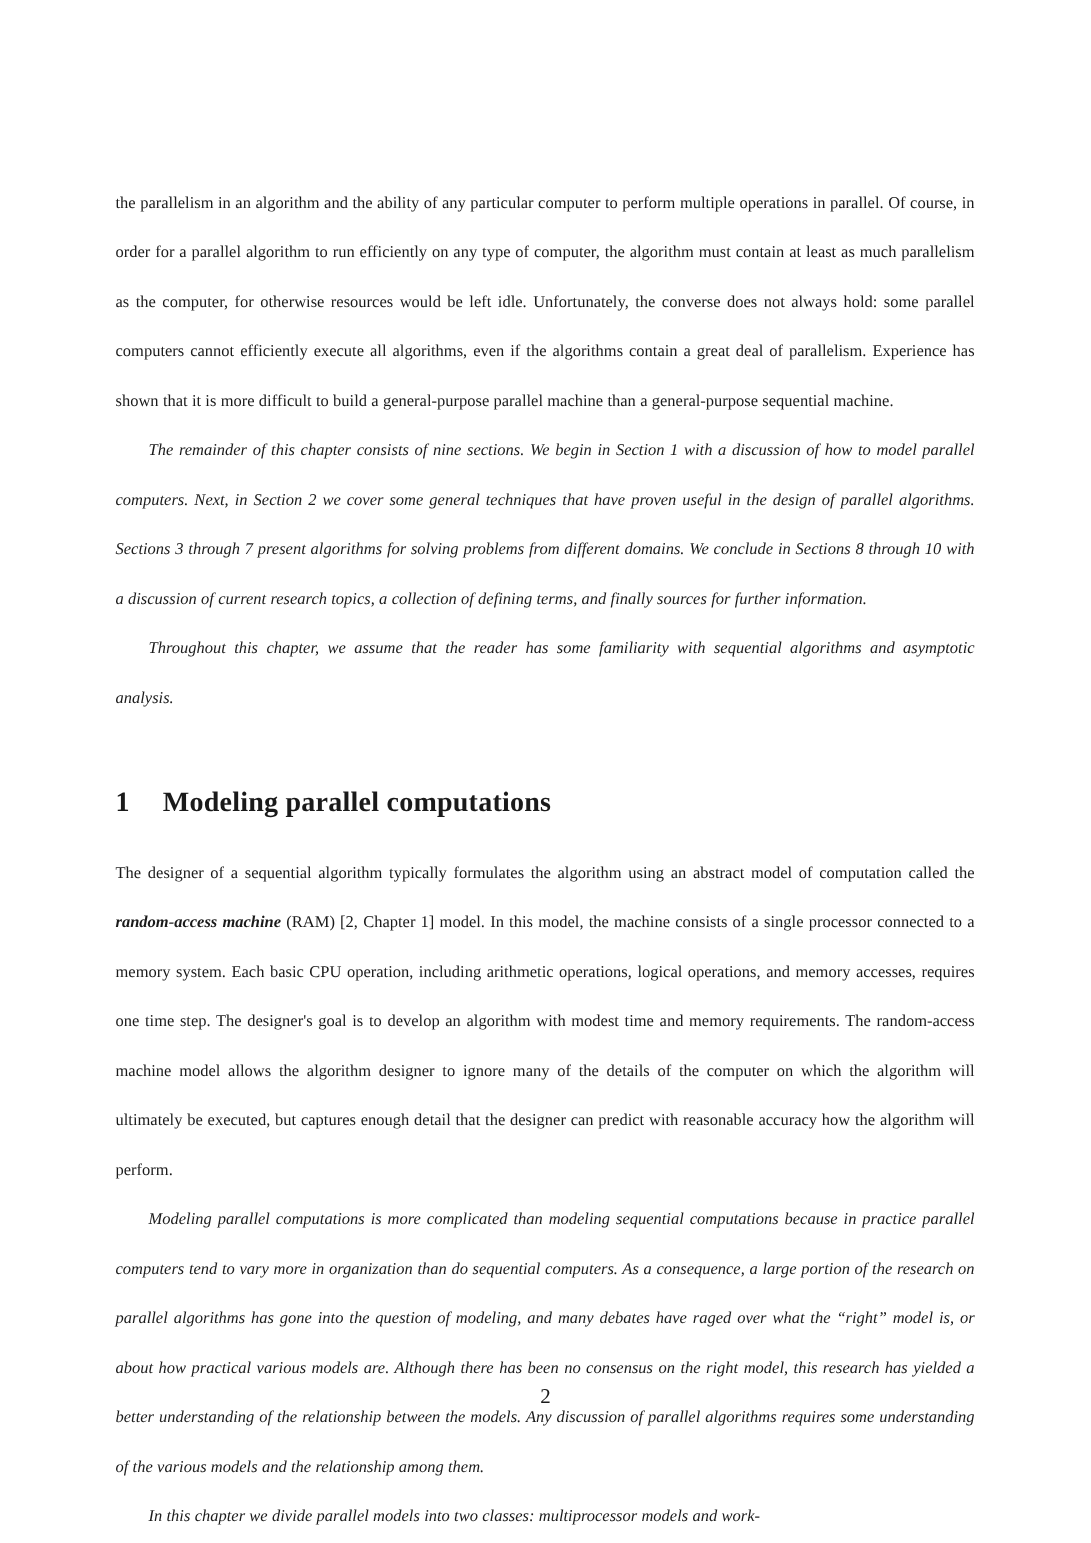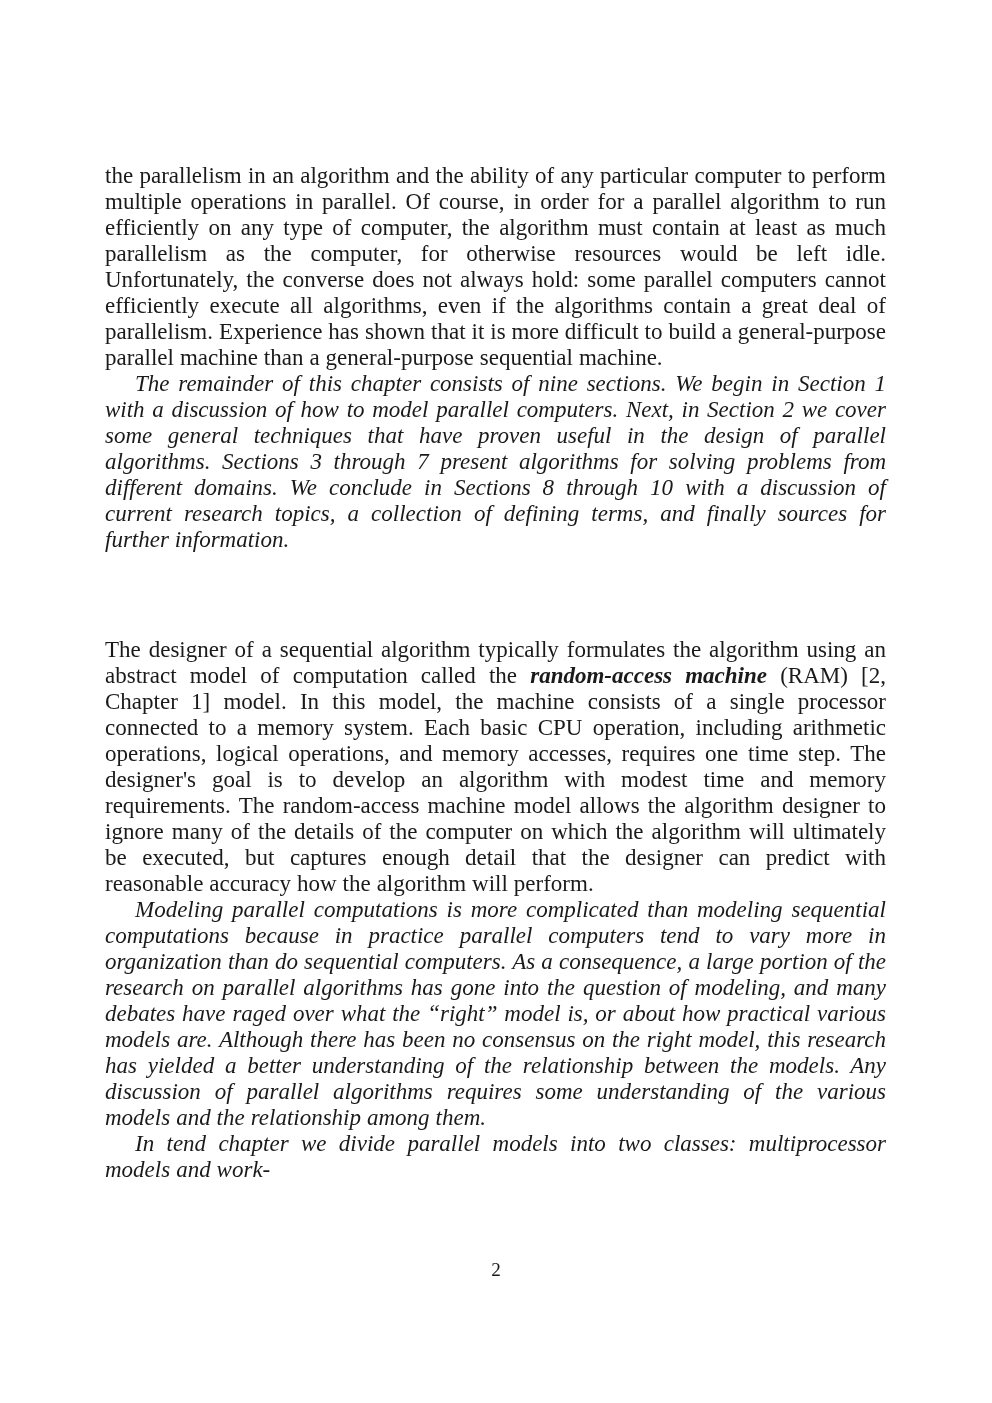--- a/index.html
+++ b/index.html
@@ -28,22 +28,22 @@
   .textblock {
     position: absolute;
     left: 105px;
     top: 163px;
     width: 781px;
   }
 
   p.para {
     margin: 0;
     padding: 0;
-    font-size: 23px;
-    line-height: 26px;
+    font-size: 15px;
+    line-height: 45px;
     text-align: justify;
     text-justify: inter-word;
     -webkit-hyphens: none;
     hyphens: none;
     word-spacing: 0.01em;
   }
 
   p.indent {
     text-indent: 30px;
     font-style: italic;
@@ -83,29 +83,31 @@
 <body>
 
 <div class="page">
 
   <div class="textblock">
 
     <p class="para">the parallelism in an algorithm and the ability of any particular computer to perform multiple operations in parallel. Of course, in order for a parallel algorithm to run efficiently on any type of computer, the algorithm must contain at least as much parallelism as the computer, for otherwise resources would be left idle. Unfortunately, the converse does not always hold: some parallel computers cannot efficiently execute all algorithms, even if the algorithms contain a great deal of parallelism. Experience has shown that it is more difficult to build a general-purpose parallel machine than a general-purpose sequential machine.</p>
 
     <p class="para indent">The remainder of this chapter consists of nine sections. We begin in Section 1 with a discussion of how to model parallel computers. Next, in Section 2 we cover some general techniques that have proven useful in the design of parallel algorithms. Sections 3 through 7 present algorithms for solving problems from different domains. We conclude in Sections 8 through 10 with a discussion of current research topics, a collection of defining terms, and finally sources for further information.</p>
 
+    <p class="para indent">Throughout this chapter, we assume that the reader has some familiarity with sequential algorithms and asymptotic analysis.</p>
 
     <div class="gap-before-heading"></div>
 
+    <h2 class="sec-heading"><span class="sec-num">1</span><span>Modeling parallel computations</span></h2>
 
     <div class="gap-after-heading"></div>
 
     <p class="para"><span>The designer of a sequential algorithm typically formulates the algorithm using an abstract model of computation called the </span><span class="ital">random-access machine</span><span> (RAM) [2, Chapter 1] model. In this model, the machine consists of a single processor connected to a memory system. Each basic CPU operation, including arithmetic operations, logical operations, and memory accesses, requires one time step. The designer's goal is to develop an algorithm with modest time and memory requirements. The random-access machine model allows the algorithm designer to ignore many of the details of the computer on which the algorithm will ultimately be executed, but captures enough detail that the designer can predict with reasonable accuracy how the algorithm will perform.</span></p>
 
     <p class="para indent">Modeling parallel computations is more complicated than modeling sequential computations because in practice parallel computers tend to vary more in organization than do sequential computers. As a consequence, a large portion of the research on parallel algorithms has gone into the question of modeling, and many debates have raged over what the “right” model is, or about how practical various models are. Although there has been no consensus on the right model, this research has yielded a better understanding of the relationship between the models. Any discussion of parallel algorithms requires some understanding of the various models and the relationship among them.</p>
 
-    <p class="para indent">In tend chapter we divide parallel models into two classes: multiprocessor models and work-</p>
+    <p class="para indent">In this chapter we divide parallel models into two classes: multiprocessor models and work-</p>
 
   </div>
 
   <div class="page-number">2</div>
 
 </div>
 
 </body></html>

